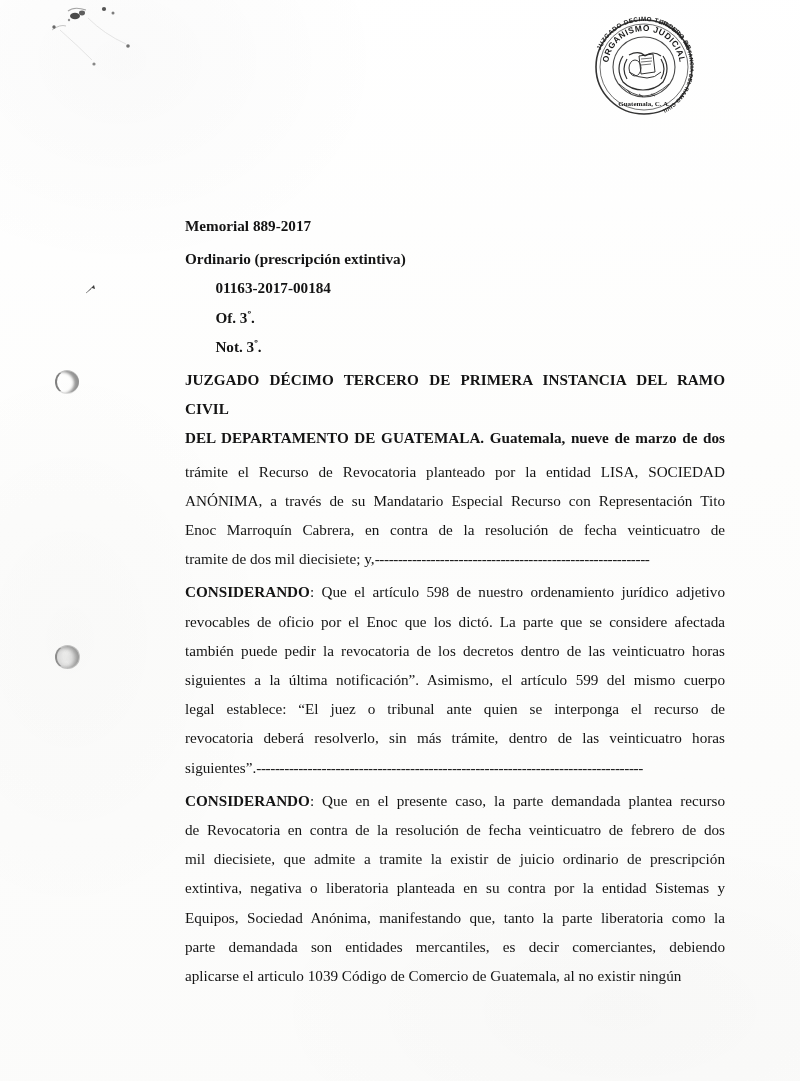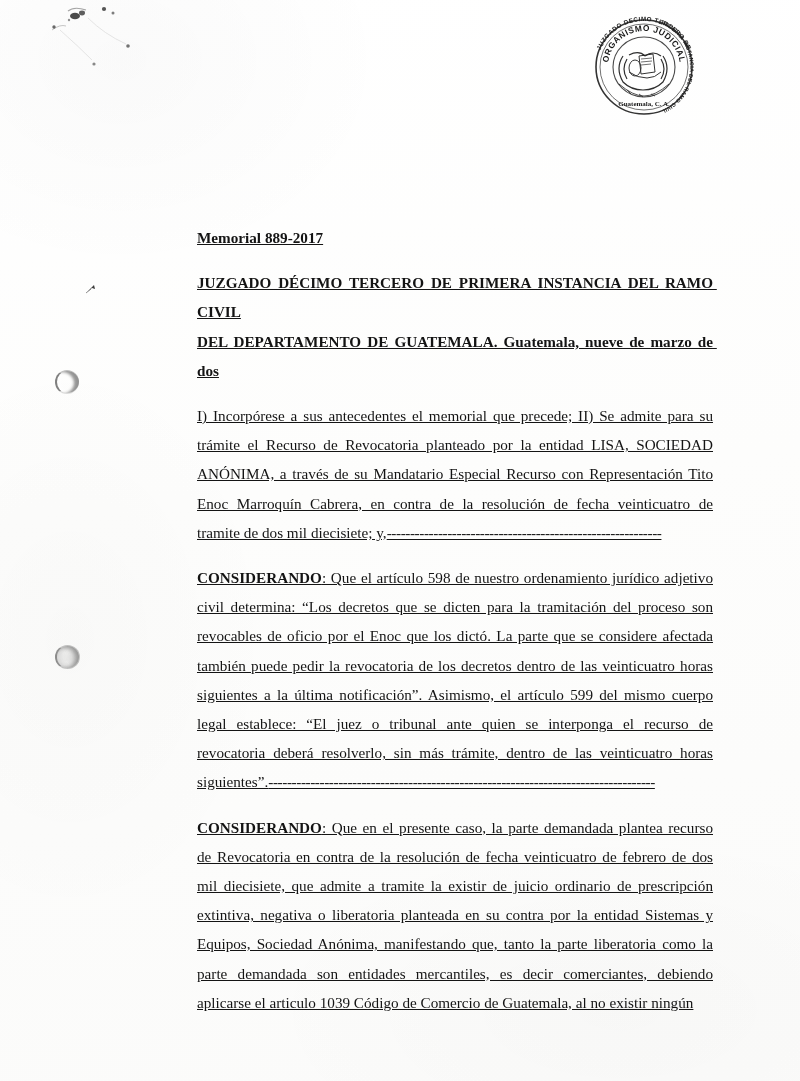--- a/index.html
+++ b/index.html
@@ -90,24 +90,23 @@
     top: 207px;
     width: 548px;
     color: #141414;
     font-size: 15.2px;
     line-height: 29.2px;
     text-align: justify;
     text-justify: inter-word;
   }
   .doc-line,
   .doc-para {
-    margin: 16px;
+    margin: 4px;
     text-align: justify;
     text-justify: inter-word;
-    text-decoration: underline;
   }
   
   .line {
     display: block;
     text-align: justify;
     text-align-last: justify;
     white-space: pre-wrap;
   }
   .line.last,
   .line.flush {
@@ -210,37 +209,41 @@
 
   <div class="punch-hole" id="punch-hole-top"></div>
   <div class="punch-hole" id="punch-hole-bottom"></div>
 
   <div id="doc-text">
 
     <div class="doc-line heading">
       <span class="line flush">Memorial 889-2017</span>
     </div>
 
+    <div class="doc-line heading">
+      <span class="line flush"><span>Ordinario (prescripción extintiva)</span>
+        <span>01163-2017-00184</span>
+        <span>Of.</span>&nbsp;<span>3</span><sup class="ord">º</sup>.&nbsp;
+        <span>Not.</span>&nbsp;<span>3</span><sup class="ord">º</sup>.</span>
+    </div>
 
     <div class="doc-line heading">
       <span class="line">JUZGADO DÉCIMO TERCERO DE PRIMERA INSTANCIA DEL RAMO CIVIL</span>
       <span class="line">DEL DEPARTAMENTO DE GUATEMALA. Guatemala, nueve de marzo de dos</span>
     </div>
 
     <div class="doc-para">
-      <span class="line">I) Incorpórese a sus antecedentes el memorial que precede; II) Se admite para su</span>
       <span class="line">trámite el Recurso de Revocatoria planteado por la entidad LISA, SOCIEDAD</span>
       <span class="line">ANÓNIMA, a través de su Mandatario Especial Recurso con Representación Tito</span>
       <span class="line">Enoc Marroquín Cabrera, en contra de la resolución de fecha veinticuatro de</span>
       <span class="line flush"><span>tramite de dos mil diecisiete; y,</span><span class="dashes">-----------------------------------------------------------</span></span>
     </div>
 
     <div class="doc-para">
       <span class="line"><span class="bold">CONSIDERANDO</span><span>: Que el artículo 598 de nuestro ordenamiento jurídico adjetivo</span></span>
-      <span class="line">civil determina: “Los decretos que se dicten para la tramitación del proceso son</span>
       <span class="line">revocables de oficio por el Enoc que los dictó. La parte que se considere afectada</span>
       <span class="line">también puede pedir la revocatoria de los decretos dentro de las veinticuatro horas</span>
       <span class="line">siguientes a la última notificación”. Asimismo, el artículo 599 del mismo cuerpo</span>
       <span class="line">legal establece: “El juez o tribunal ante quien se interponga el recurso de</span>
       <span class="line">revocatoria deberá resolverlo, sin más trámite, dentro de las veinticuatro horas</span>
       <span class="line flush"><span>siguientes”.</span><span class="dashes">-----------------------------------------------------------------------------------</span></span>
     </div>
 
     <div class="doc-para">
       <span class="line"><span class="bold">CONSIDERANDO</span><span>: Que en el presente caso, la parte demandada plantea recurso</span></span>

